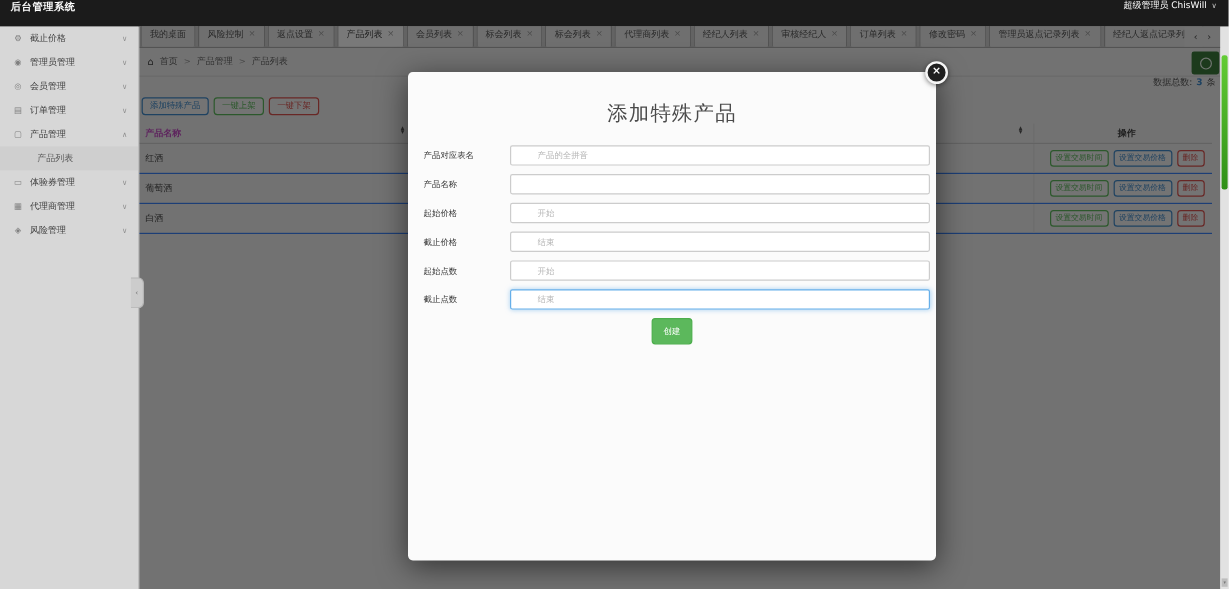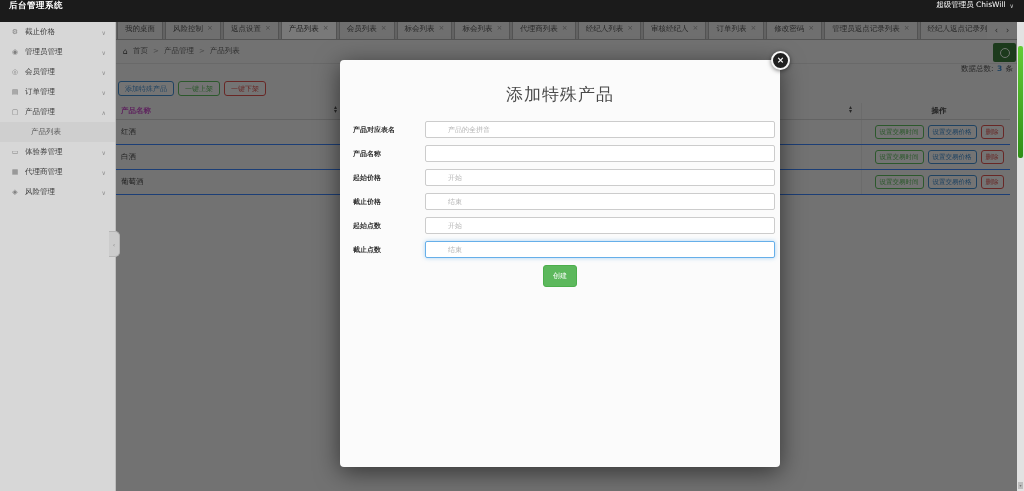--- a/index.html
+++ b/index.html
@@ -77,21 +77,21 @@
     font-size:4px;color:#777;text-align:center;line-height:7px;cursor:pointer;}
   
   #modal{position:absolute;left:340px;top:60px;width:440px;height:407px;background:#fbfbfb;
     border-radius:4px;box-shadow:0 5px 25px rgba(0,0,0,.55);z-index:60;}
   #mclose{position:absolute;right:-10px;top:-9px;width:15px;height:15px;background:#1f1f1f;
     border:2px solid #f5f5f5;border-radius:50%;color:#fff;font-size:9px;line-height:14px;
     text-align:center;cursor:pointer;box-shadow:0 1px 4px rgba(0,0,0,.5);font-weight:bold;}
   #mtitle{text-align:center;font-size:17px;color:#4a4a4a;margin:0;padding-top:23px;padding-bottom:15px;
     font-weight:normal;letter-spacing:1px;}
   .frow{display:flex;align-items:center;height:17px;margin-bottom:7px;}
-  .flabel{width:70px;margin-left:13px;margin-right:2px;font-size:7px;font-weight:bold;color:#333;}
+  .flabel{width:70px;margin-left:13px;margin-right:2px;font-size:7px;font-weight:normal;color:#333;}
   .finput{width:304px;height:15px;border:1px solid #ccc;border-radius:2px;background:#fff;
     font-size:7px;color:#555;padding:0 22px;outline:none;font-family:inherit;}
   .finput::placeholder{color:#b5b5b5;}
   .finput.focused{border-color:#66afe9;box-shadow:0 0 4px rgba(102,175,233,.55);}
   #msubmit{display:block;margin:7px auto 0;background:var(--green);color:#fff;border:1px solid #4cae4c;
     border-radius:3px;font-size:7px;padding:5px 9px;cursor:pointer;font-family:inherit;}
 </style>
 </head>
 <body>
 
@@ -259,43 +259,43 @@
           <div class="cell c2"></div>
           <div class="cell c3">
             <div class="acts">
               <button class="abtn c-green">设置交易时间</button>
               <button class="abtn c-blue">设置交易价格</button>
               <button class="abtn c-red">删除</button>
             </div>
           </div>
         </div>
         <div class="trow tbody">
+          <div class="cell c0">葡萄酒</div>
+          <div class="cell c1"></div>
+          <div class="cell c2"></div>
+          <div class="cell c3">
+            <div class="acts">
+              <button class="abtn c-green">设置交易时间</button>
+              <button class="abtn c-blue">设置交易价格</button>
+              <button class="abtn c-red">删除</button>
+            </div>
+          </div>
+        </div>
+        <div class="trow tbody">
           <div class="cell c0">白酒</div>
           <div class="cell c1"></div>
           <div class="cell c2"></div>
           <div class="cell c3">
             <div class="acts">
               <button class="abtn c-green">设置交易时间</button>
               <button class="abtn c-blue">设置交易价格</button>
               <button class="abtn c-red">删除</button>
             </div>
           </div>
         </div>
-        <div class="trow tbody">
-          <div class="cell c0">葡萄酒</div>
-          <div class="cell c1"></div>
-          <div class="cell c2"></div>
-          <div class="cell c3">
-            <div class="acts">
-              <button class="abtn c-green">设置交易时间</button>
-              <button class="abtn c-blue">设置交易价格</button>
-              <button class="abtn c-red">删除</button>
-            </div>
-          </div>
-        </div>
       </div>
   </div>
 
   <div id="overlay"></div>
 
   <div id="strip">
     <div id="thumb"></div>
     <div id="sbtn">▾</div>
   </div>
 

